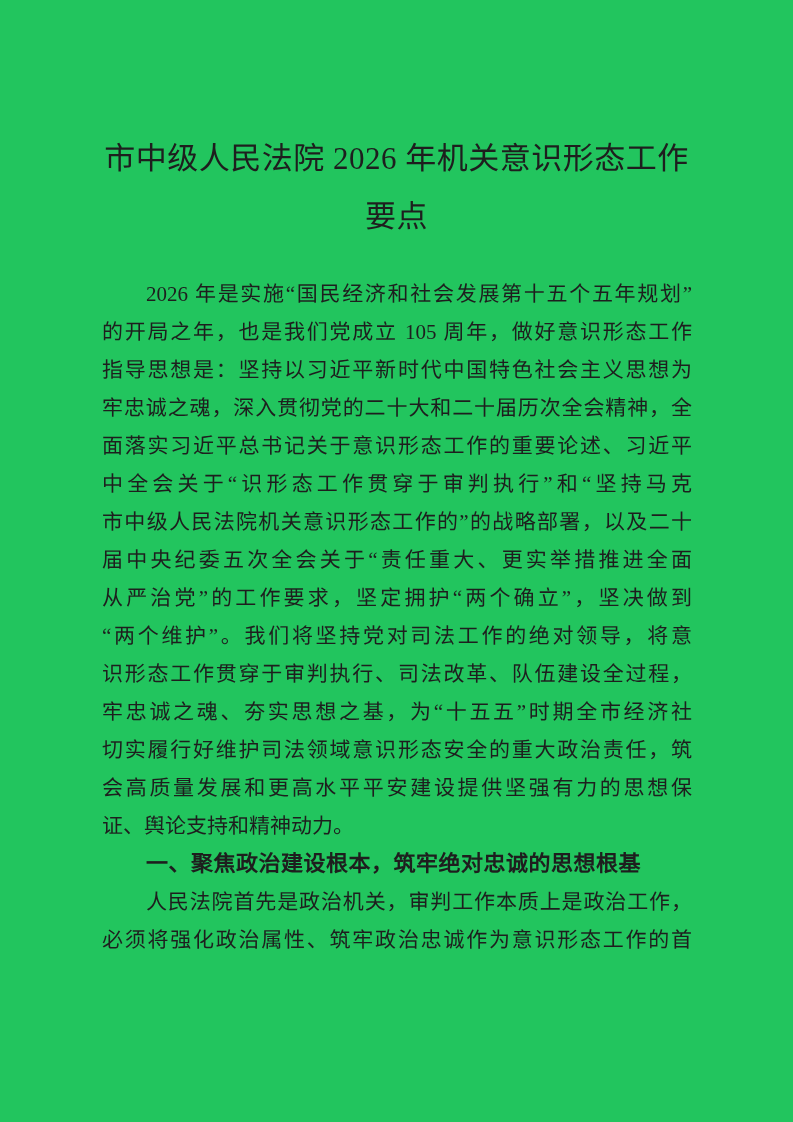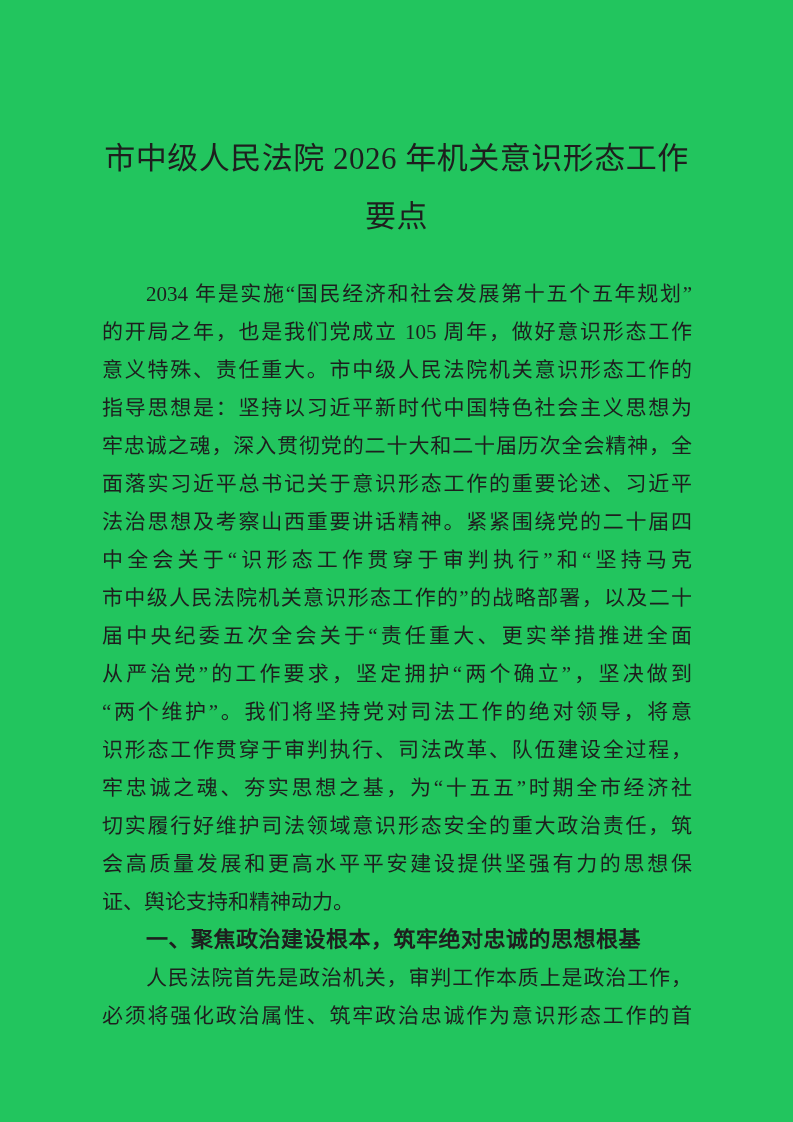--- a/index.html
+++ b/index.html
@@ -59,27 +59,25 @@
 </style>
 </head>
 <body>
 
 <div class="page">
   <h1 class="doc-title">
     <span class="title-line">市中级人民法院 2026 年机关意识形态工作</span><br>
     <span class="title-line">要点</span>
   </h1>
   <div class="doc-body">
-      <div class="line j indent">2034 年是实施“国民经济和社会发展第十五个五年规划”</div>
+      <div class="line j indent">2026 年是实施“国民经济和社会发展第十五个五年规划”</div>
       <div class="line j">的开局之年，也是我们党成立 105 周年，做好意识形态工作</div>
-      <div class="line j">意义特殊、责任重大。市中级人民法院机关意识形态工作的</div>
       <div class="line j">指导思想是：坚持以习近平新时代中国特色社会主义思想为</div>
       <div class="line j">牢忠诚之魂，深入贯彻党的二十大和二十届历次全会精神，全</div>
       <div class="line j">面落实习近平总书记关于意识形态工作的重要论述、习近平</div>
-      <div class="line j">法治思想及考察山西重要讲话精神。紧紧围绕党的二十届四</div>
       <div class="line j">中全会关于“识形态工作贯穿于审判执行”和“坚持马克</div>
       <div class="line j">市中级人民法院机关意识形态工作的”的战略部署，以及二十</div>
       <div class="line j">届中央纪委五次全会关于“责任重大、更实举措推进全面</div>
       <div class="line j">从严治党”的工作要求，坚定拥护“两个确立”，坚决做到</div>
       <div class="line j">“两个维护”。我们将坚持党对司法工作的绝对领导，将意</div>
       <div class="line j">识形态工作贯穿于审判执行、司法改革、队伍建设全过程，</div>
       <div class="line j">牢忠诚之魂、夯实思想之基，为“十五五”时期全市经济社</div>
       <div class="line j">切实履行好维护司法领域意识形态安全的重大政治责任，筑</div>
       <div class="line j">会高质量发展和更高水平平安建设提供坚强有力的思想保</div>
       <div class="line">证、舆论支持和精神动力。</div>

